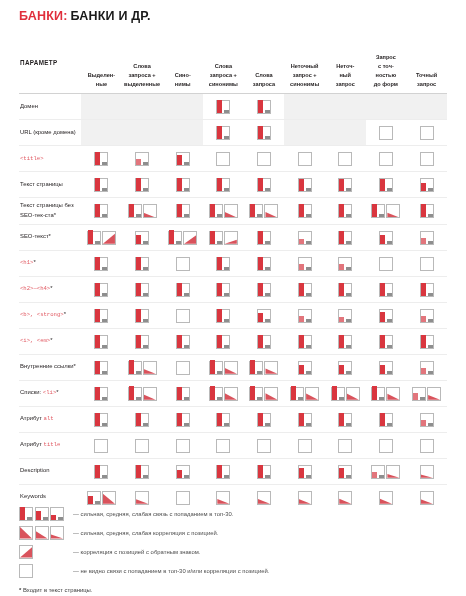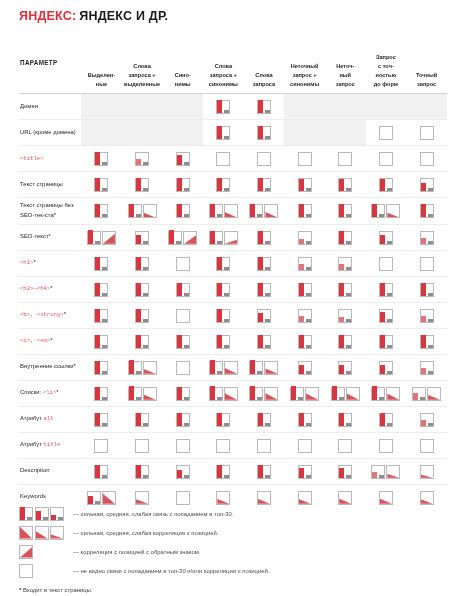--- a/index.html
+++ b/index.html
@@ -155,21 +155,21 @@
     margin-top: 7px;
     font-size: 5.9px;
     color: #3a3a3a;
   }
   #footnote .star { font-weight: bold; }
 </style>
 </head>
 <body>
 
 <div id="title-bar">
-  <span id="title-brand">ЯНДЕКС:</span><span id="title-rest">ЯНДЕКС И ДР.</span>
+  <span id="title-brand">БАНКИ:</span><span id="title-rest">БАНКИ И ДР.</span>
 </div>
 
 <table id="matrix">
   <colgroup id="matrix-cols">
     <col class="c-param">
   <col class="c-data">
       <col class="c-data">
       <col class="c-data">
       <col class="c-data">
       <col class="c-data">

